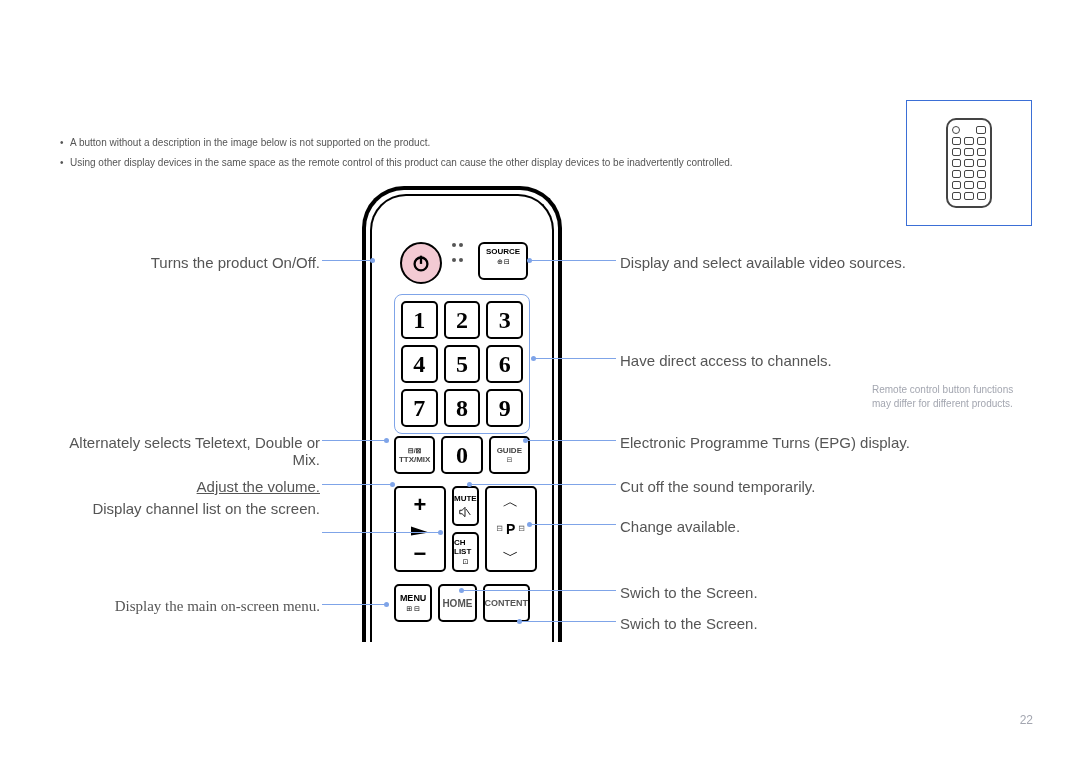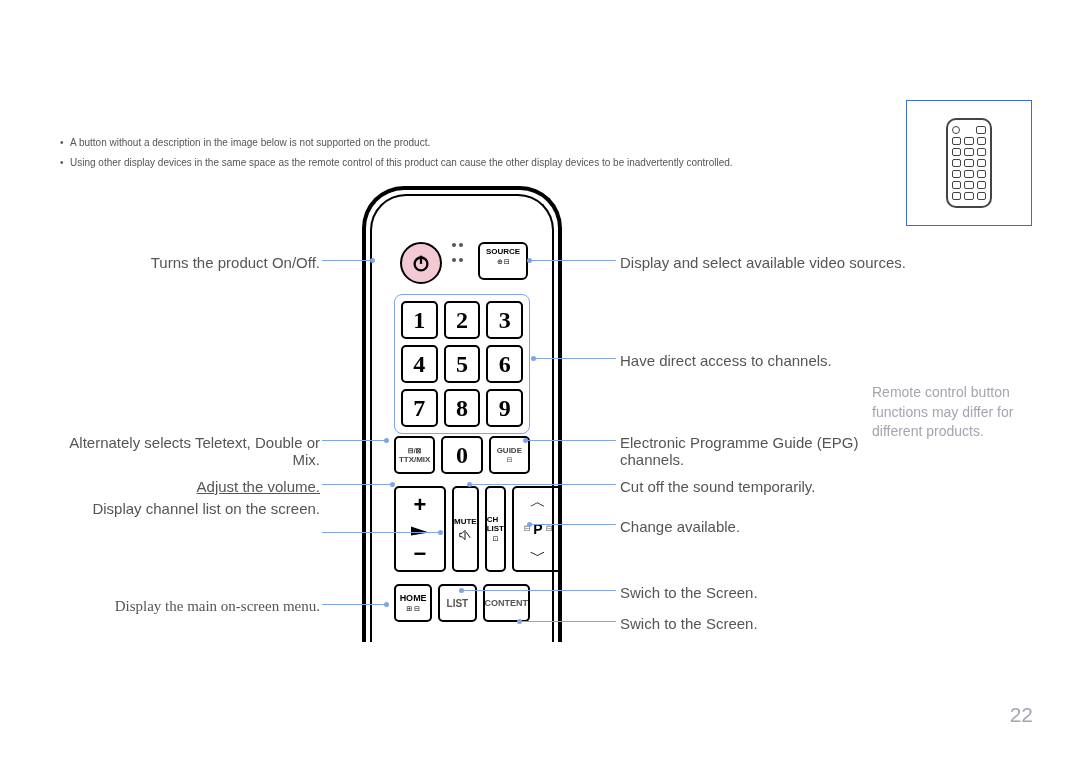--- a/index.html
+++ b/index.html
@@ -56,21 +56,21 @@
   .mini-btn { width: 10px; height: 8px; border: 1.5px solid #444; border-radius: 2px; }
   .mini-top { justify-content: space-between; }
   .mini-top .mini-btn:first-child { border-radius: 50%; width: 8px; height: 8px; }
 
   .disclaimer {
     position: absolute;
     top: 383px;
     right: 48px;
     width: 160px;
     color: #a3a6b0;
-    font-size: 14px;
+    font-size: 10px;
     line-height: 1.4;
   }
 
   
   .remote-wrap {
     position: absolute;
     top: 186px;
     left: 338px;
     width: 224px;
     height: 456px;
@@ -154,21 +154,21 @@
   .vol-region {
     position: absolute;
     top: 296px; left:28px; right:28px;
     height: 86px;
     display:flex; gap:6px;
   }
   .vol, .prog { width:52px; border:2px solid #000; border-radius:5px; display:flex; flex-direction:column; align-items:center; justify-content:space-around; flex-shrink:0;}
   .vol-plus { font-size:22px; font-weight:bold; color:#000;}
   .vol-minus { font-size:22px; font-weight:bold; color:#000;}
   .vol-tri { width:0; height:0; border-left:18px solid #000; border-top:9px solid transparent; border-bottom:0 solid transparent; transform:skewY(-10deg);}
-  .mid-col { flex:1; display:flex; gap:6px;}
+  .mid-col { flex:1; display:flex; flex-direction:column; gap:6px;}
   .mute, .chlist { flex:1; border:2px solid #000; border-radius:5px; display:flex; flex-direction:column; align-items:center; justify-content:center; font-size:8px; font-weight:900; color:#000;}
   .mute svg { width:14px; height:14px; margin-top:2px;}
   .chlist .sub { font-size:7px; font-weight:400; margin-top:2px;}
   .prog .chev { font-size:16px; color:#000; line-height:1;}
   .prog .p { font-size:14px; font-weight:bold; color:#000;}
   .prog .icon { font-size:8px;}
 
   .menu-row {
     position: absolute;
     top: 394px; left:28px; right:28px;
@@ -182,21 +182,21 @@
   
   .callout { position:absolute; font-size:15px; color:#555; }
   .callout.left { text-align:right; }
   .lead { position:absolute; height:1px; background:#7fa4e8; }
   .lead::after { content:""; position:absolute; right:-3px; top:-2px; width:5px; height:5px; border-radius:50%; background:#7fa4e8; }
   .lead.rtl::after { left:-3px; right:auto; }
   
   .page-num {
     position:absolute;
     bottom: 36px; right: 47px;
-    font-size: 21px;
+    font-size: 12px;
     color:#a3a6b0;
   }
 </style>
 </head>
 <body>
 
 <ul class="bullets">
   <li>A button without a description in the image below is not supported on the product.</li>
   <li>Using other display devices in the same space as the remote control of this product can cause the other display devices to be inadvertently controlled.</li>
 </ul>
@@ -310,25 +310,25 @@
           <span class="icon">⊟</span>
           <span class="p">P</span>
           <span class="icon">⊟</span>
         </div>
         <div class="chev">﹀</div>
       </div>
     </div>
 
     <div class="menu-row">
       <div class="b">
+        <div>MENU</div>
+        <div class="sub">⊞ ⊟</div>
+      </div>
+      <div class="b home">
         <div>HOME</div>
-        <div class="sub">⊞ ⊟</div>
-      </div>
-      <div class="b home">
-        <div>LIST</div>
       </div>
       <div class="b content">
         <div>CONTENT</div>
       </div>
     </div>
 
   </div>
 </div>
 
 <div class="callout left" style="top:254px; left:60px; width:260px;">Turns the product On/Off.</div>
@@ -345,21 +345,21 @@
 
 <div class="callout left" style="top:598px; left:60px; width:260px;font-family:Liberation Serif, serif;">Display the main on-screen menu.</div>
 <div class="lead" style="top:604px; left:322px; width:64px;"></div>
 
 <div class="callout" style="top:254px; left:620px; width:300px;">Display and select available video sources.</div>
 <div class="lead rtl" style="top:260px; left:530px; width:86px;"></div>
 
 <div class="callout" style="top:352px; left:620px; width:300px;">Have direct access to channels.</div>
 <div class="lead rtl" style="top:358px; left:534px; width:82px;"></div>
 
-<div class="callout" style="top:434px; left:620px; width:300px;">Electronic Programme Guide (EPG) channels.</div>
+<div class="callout" style="top:434px; left:620px; width:300px;">Electronic Programme Turns (EPG) display.</div>
 <div class="lead rtl" style="top:440px; left:526px; width:90px;"></div>
 
 <div class="callout" style="top:478px; left:620px; width:300px;">Cut off the sound temporarily.</div>
 <div class="lead rtl" style="top:484px; left:470px; width:146px;"></div>
 
 <div class="callout" style="top:518px; left:620px; width:300px;">Change available.</div>
 <div class="lead rtl" style="top:524px; left:530px; width:86px;"></div>
 
 <div class="callout" style="top:584px; left:620px; width:300px;">Swich to the  Screen.</div>
 <div class="lead rtl" style="top:590px; left:462px; width:154px;"></div>

